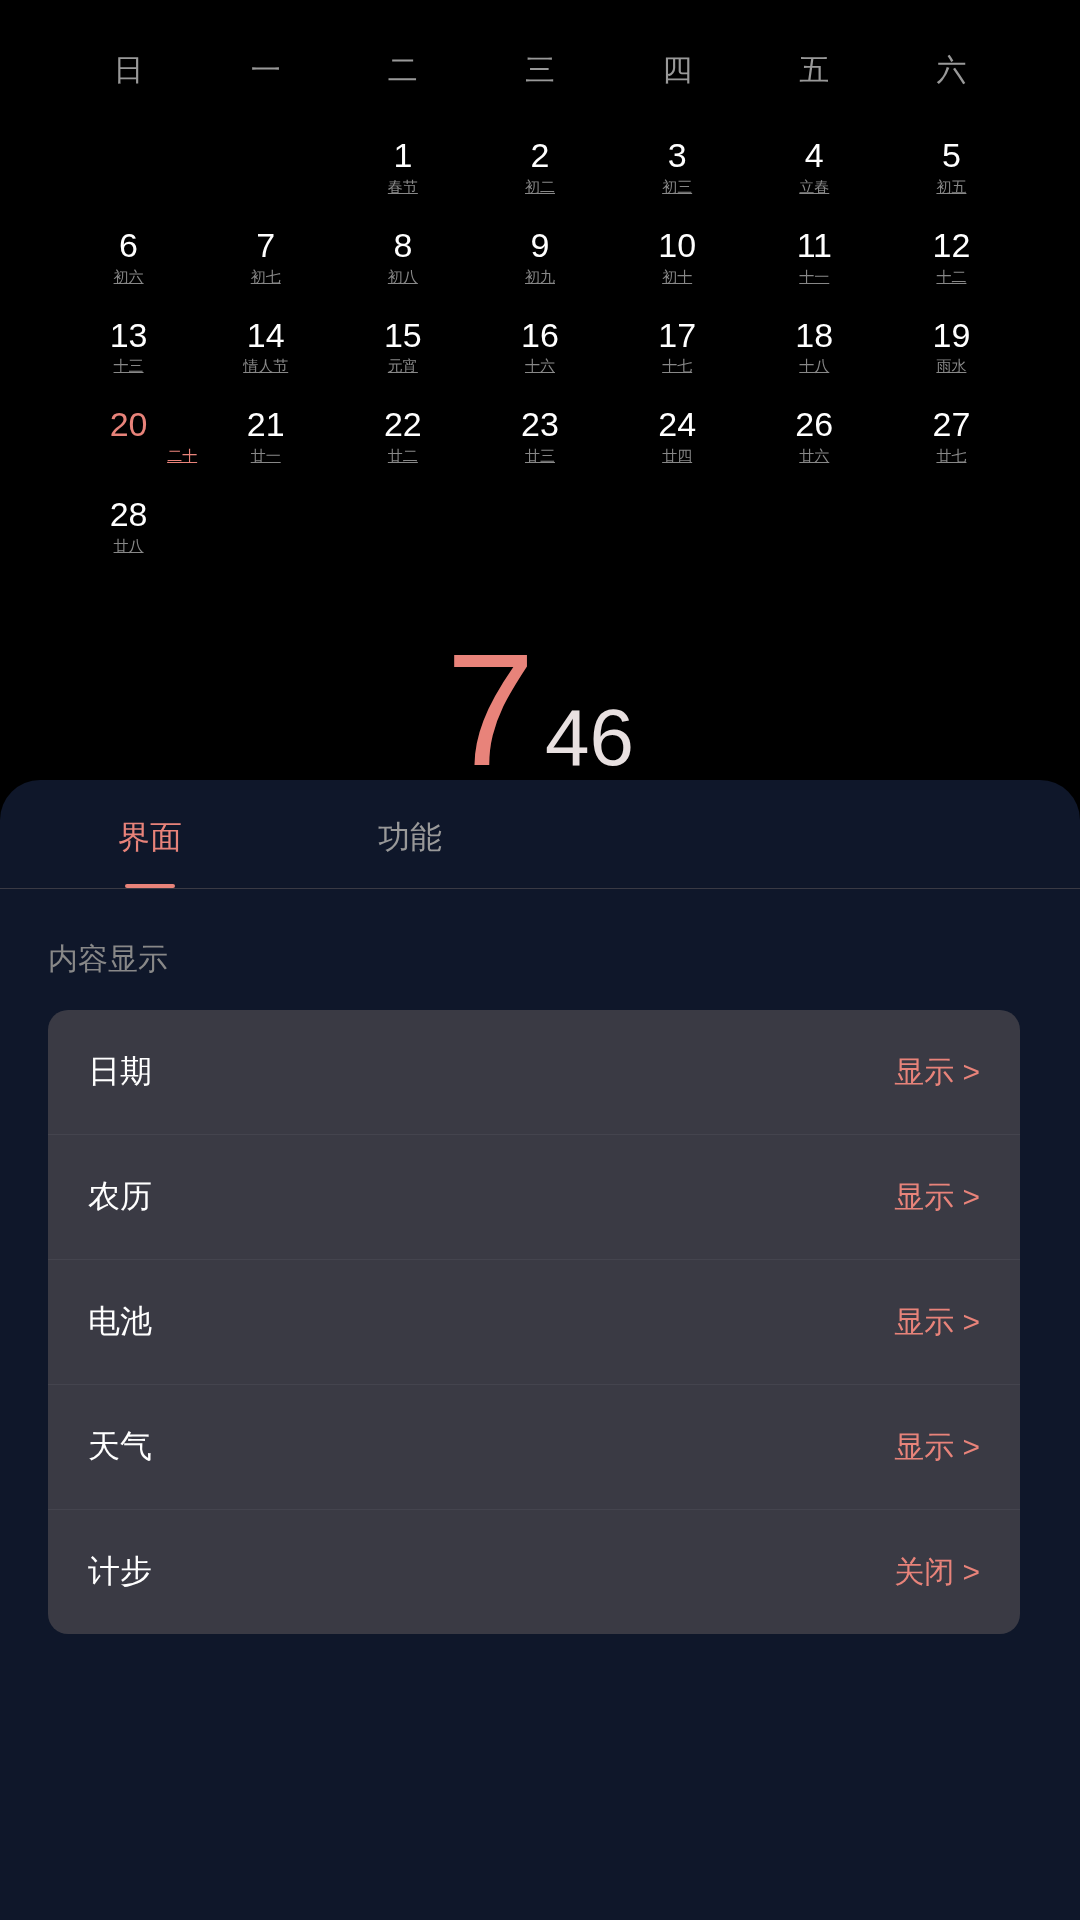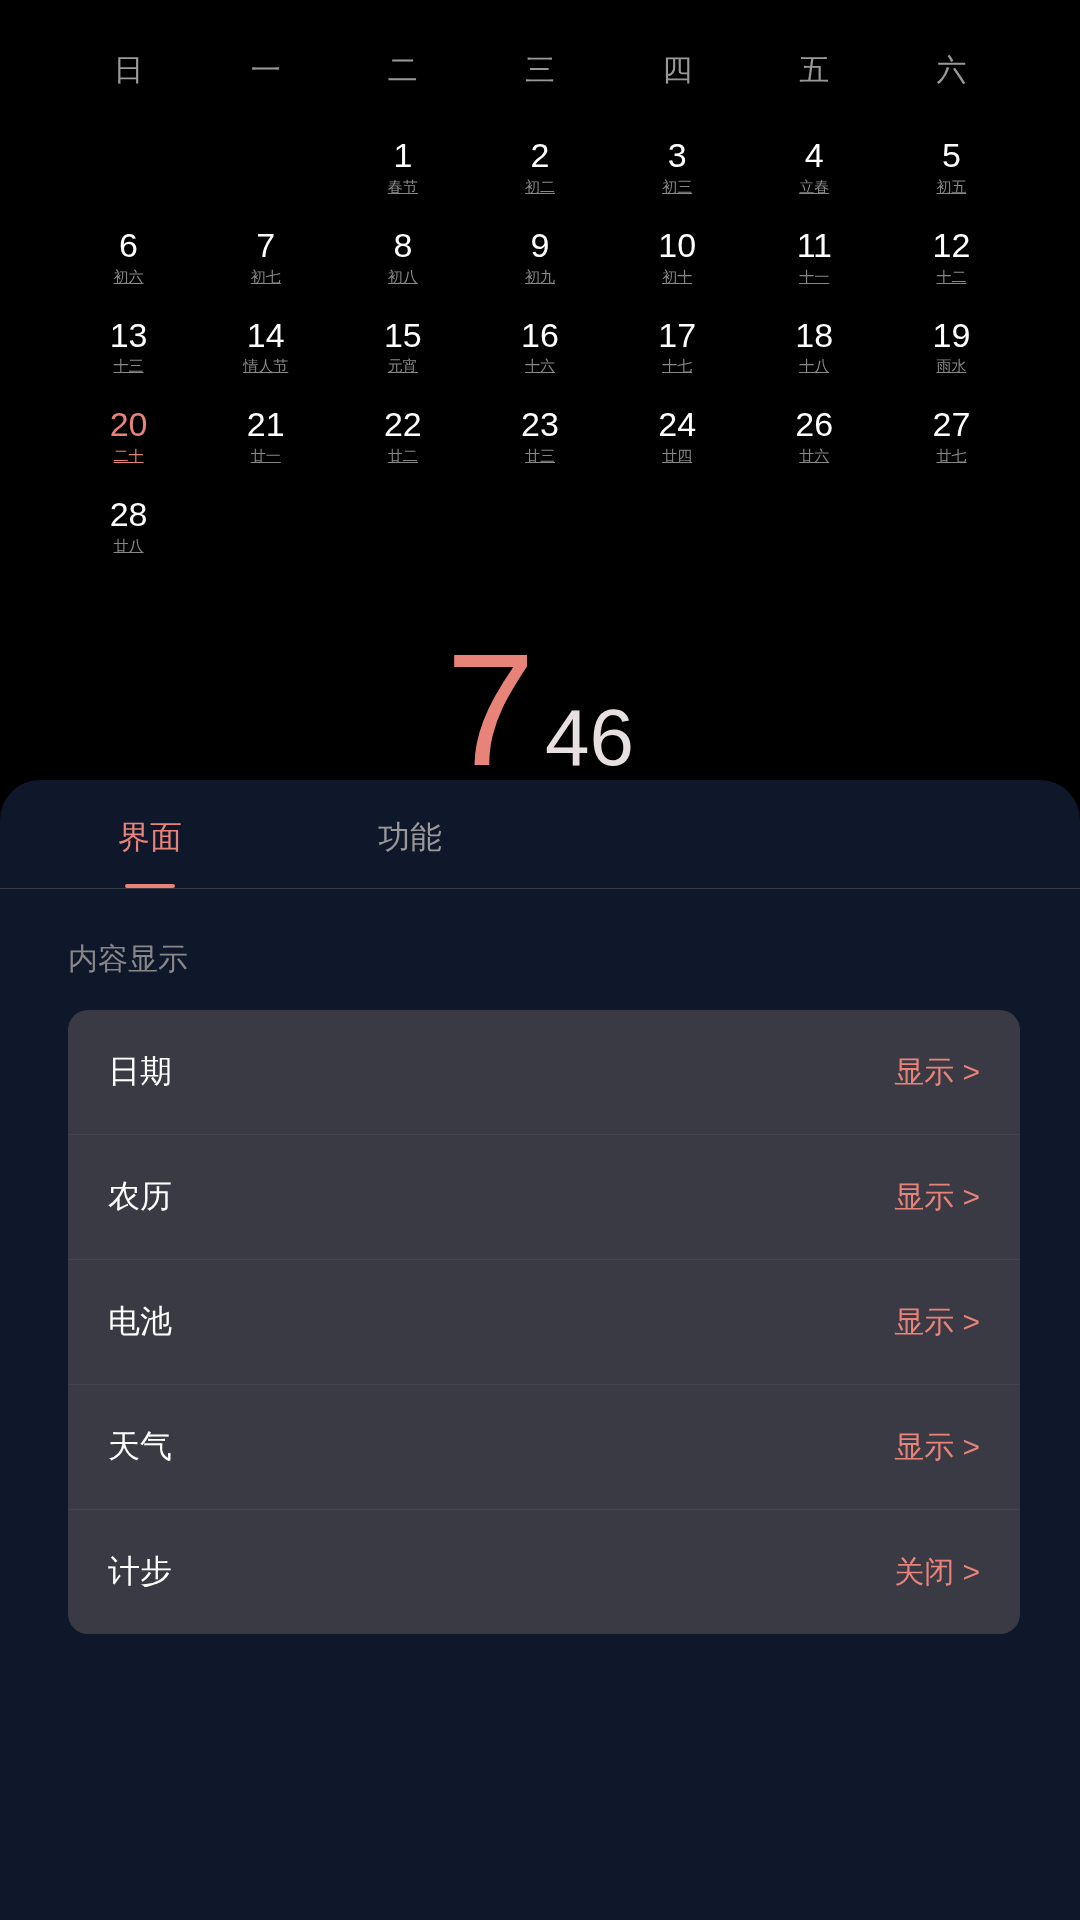--- a/index.html
+++ b/index.html
@@ -55,20 +55,21 @@
 
     .day-lunar {
       font-size: 15px;
       color: #888;
       margin-top: 2px;
       text-decoration: underline;
     }
 
     .day-lunar.today {
       color: #e8837a;
+      text-align: right;
     }
 
     
     .clock-section {
       text-align: center;
       padding: 40px 0 10px 0;
       background: #000;
     }
 
     .clock-time {
@@ -196,21 +197,21 @@
       left: 50%;
       transform: translateX(-50%);
       width: 50px;
       height: 4px;
       background: #e8837a;
       border-radius: 2px;
     }
 
     
     .settings-content {
-      padding: 50px 60px 0 68px;
+      padding: 50px 60px 0 48px;
     }
 
     .section-title {
       font-size: 30px;
       color: #888;
       margin-bottom: 30px;
     }
 
     .settings-list {
       background: #3a3a44;

